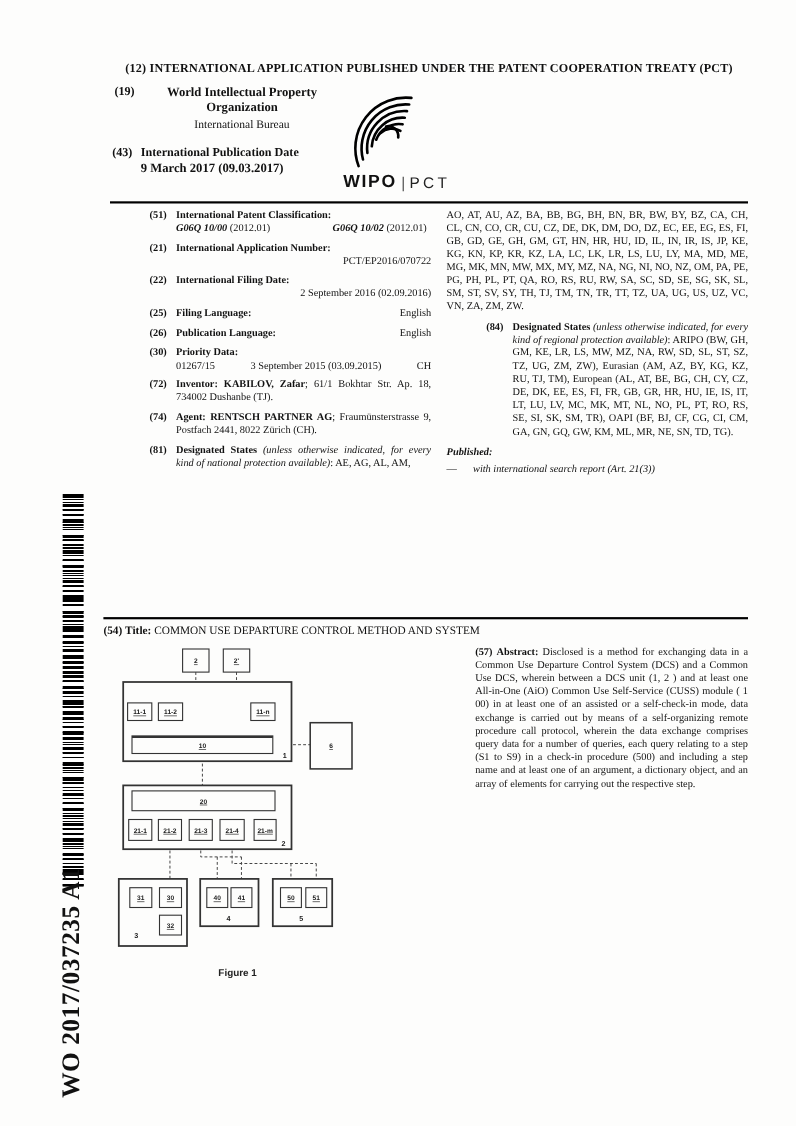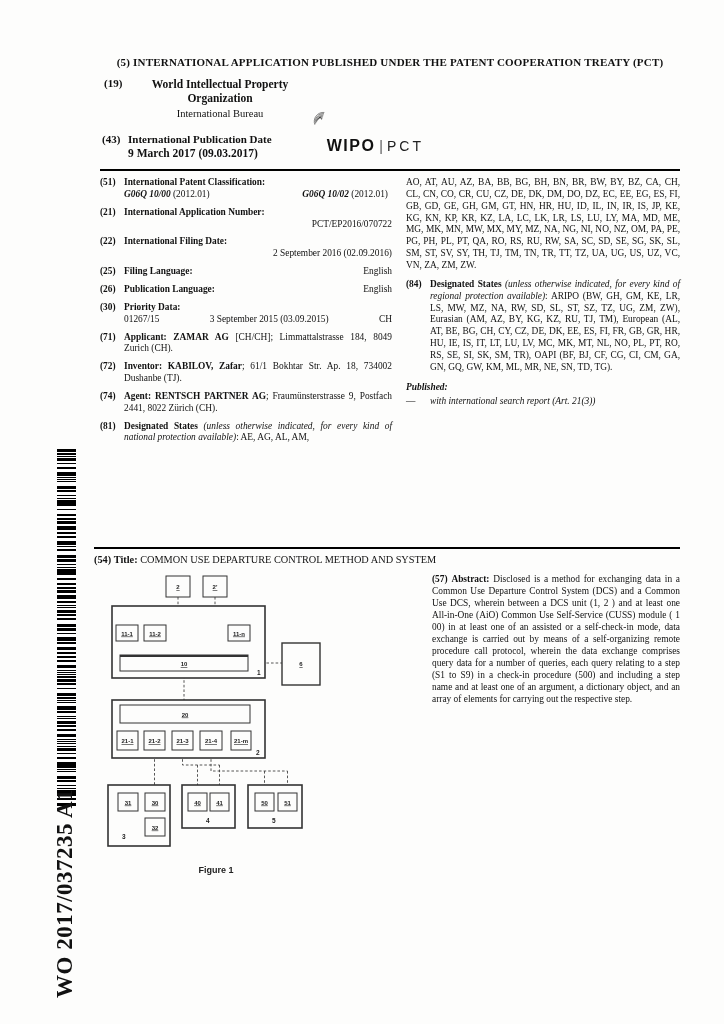--- a/index.html
+++ b/index.html
@@ -22,40 +22,40 @@
   .pct-line{font-weight:bold;font-size:11px;text-align:center;letter-spacing:.2px;margin-bottom:9px;}
   .header-row{display:flex;align-items:flex-start;}
   .h-left{width:212px;font-size:11px;}
   .h19{position:relative;padding-left:28px;font-weight:bold;line-height:1.25;}
   .h19 .num{position:absolute;left:4px;top:0;}
   .h19-name{text-align:center;font-size:11.5px;}
   .h19-bureau{text-align:center;font-weight:normal;font-size:10.5px;margin-top:1px;}
   .h43{position:relative;padding-left:28px;font-weight:bold;margin-top:12px;line-height:1.3;}
   .h43 .num{position:absolute;left:2px;top:0;}
   .h43-value{text-align:left;font-size:11.5px;}
-  .h-center{width:112px;display:flex;flex-direction:row;align-items:flex-end;padding-top:4px;}
+  .h-center{width:112px;display:flex;flex-direction:column;align-items:flex-start;padding-top:4px;}
   .logo-swoosh{display:block;}
   .logo-text{display:flex;align-items:center;font-family:"Liberation Sans",sans-serif;margin-top:2px;}
   .logo-text .wipo{font-weight:bold;font-size:16px;letter-spacing:1.5px;}
   .logo-text .sep{font-size:14px;color:#555;margin:0 4px;font-weight:normal;}
   .logo-text .pct{font-size:14px;letter-spacing:3px;color:#222;}
   .h-right{flex:1;padding-left:8px;}
   .top-barcode{height:22px;width:100%;background-color:#fff;
     background-image:
       repeating-linear-gradient(90deg,#000 0 1.6px,transparent 1.6px 4.2px,#000 4.2px 5.4px,transparent 5.4px 9.2px,#000 9.2px 12px,transparent 12px 13.6px),
       repeating-linear-gradient(90deg,transparent 0 2.1px,#000 2.1px 3.3px,transparent 3.3px 6.9px,#000 6.9px 8.1px,transparent 8.1px 11.4px);}
   .pubnum-label{font-weight:bold;font-size:10.5px;text-align:center;margin-top:9px;}
   .pubnum-value{font-weight:bold;font-size:20px;text-align:center;margin-top:3px;letter-spacing:.3px;}
   .header-rule{border-top:2px solid #000;margin-top:8px;}
 
   
   .cols{display:flex;gap:14px;margin-top:6px;min-height:364px;font-size:9.4px;line-height:1.26;}
   .col-l{width:292px;}
   .col-r{flex:1;}
-  .field{position:relative;padding-left:24px;margin-bottom:6px;text-align:justify;}
+  .field{position:relative;padding-left:24px;margin-bottom:6px;text-align:justify;margin-left:36px;}
   .field .num{position:absolute;left:0;top:0;font-weight:bold;}
   .b{font-weight:bold;}
   .i{font-style:italic;}
   .bi{font-weight:bold;font-style:italic;}
   .codes-row{display:flex;justify-content:space-between;padding-right:4px;}
   .val-right{text-align:right;}
   .inline-kv{display:flex;justify-content:space-between;gap:48px;}
   .prio-row{display:flex;justify-content:space-between;}
   .cont-par{text-align:justify;margin-bottom:7px;}
   .published{margin-top:8px;}
@@ -84,21 +84,21 @@
 </head>
 <body>
 
 <div class="page">
 
   <div class="side-barcode"></div>
   <div class="side-pubnum">WO 2017/037235 A1</div>
 
   <div class="content">
 
-    <div class="pct-line">(5) INTERNATIONAL APPLICATION PUBLISHED UNDER THE PATENT COOPERATION TREATY (PCT)</div>
+    <div class="pct-line">(12) INTERNATIONAL APPLICATION PUBLISHED UNDER THE PATENT COOPERATION TREATY (PCT)</div>
 
     <div class="header-row">
       <div class="h-left">
         <div class="h19">
           <span class="num">(19)</span>
           <div class="h19-name">World Intellectual Property</div>
           <div class="h19-name">Organization</div>
           <div class="h19-bureau">International Bureau</div>
         </div>
         <div class="h43">
@@ -174,24 +174,20 @@
         <div class="field">
           <span class="num">(30)</span>
           <span class="b">Priority Data:</span>
           <div class="prio-row">
             <span>01267/15</span>
             <span>3 September 2015 (03.09.2015)</span>
             <span>CH</span>
           </div>
         </div>
 
-        <div class="field">
-          <span class="num">(71)</span>
-          <span class="b">Applicant:</span><span class="b"> ZAMAR AG</span><span> [CH/CH]; Limmattalstrasse 184, 8049 Zurich (CH).</span>
-        </div>
 
         <div class="field">
           <span class="num">(72)</span>
           <span class="b">Inventor:</span><span class="b"> KABILOV, Zafar</span><span>; 61/1 Bokhtar Str. Ap. 18, 734002 Dushanbe (TJ).</span>
         </div>
 
         <div class="field">
           <span class="num">(74)</span>
           <span class="b">Agent:</span><span class="b"> RENTSCH PARTNER AG</span><span>; Fraumünsterstrasse 9, Postfach 2441, 8022 Zürich (CH).</span>
         </div>

